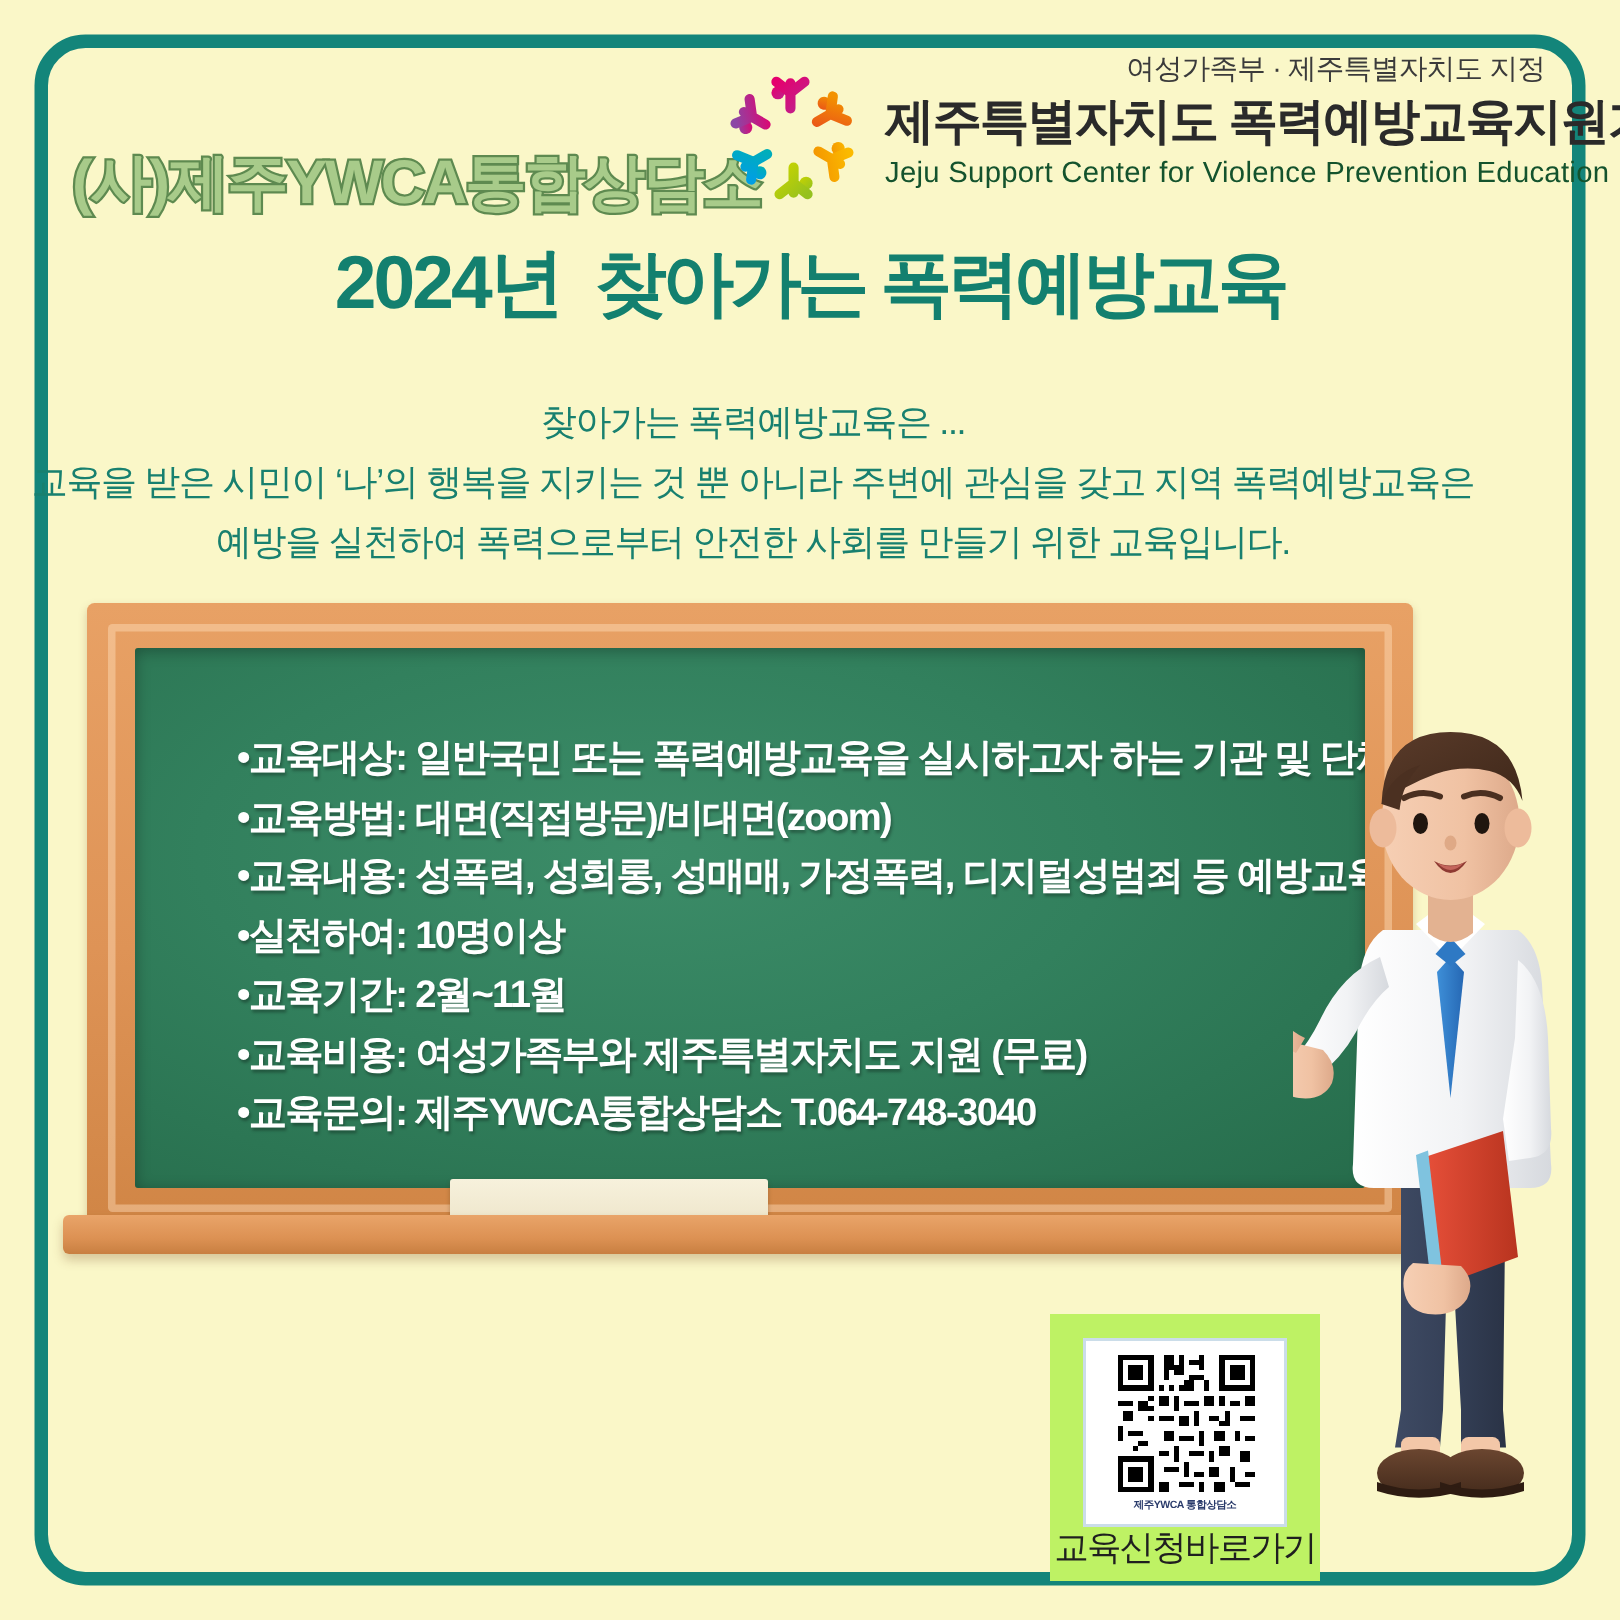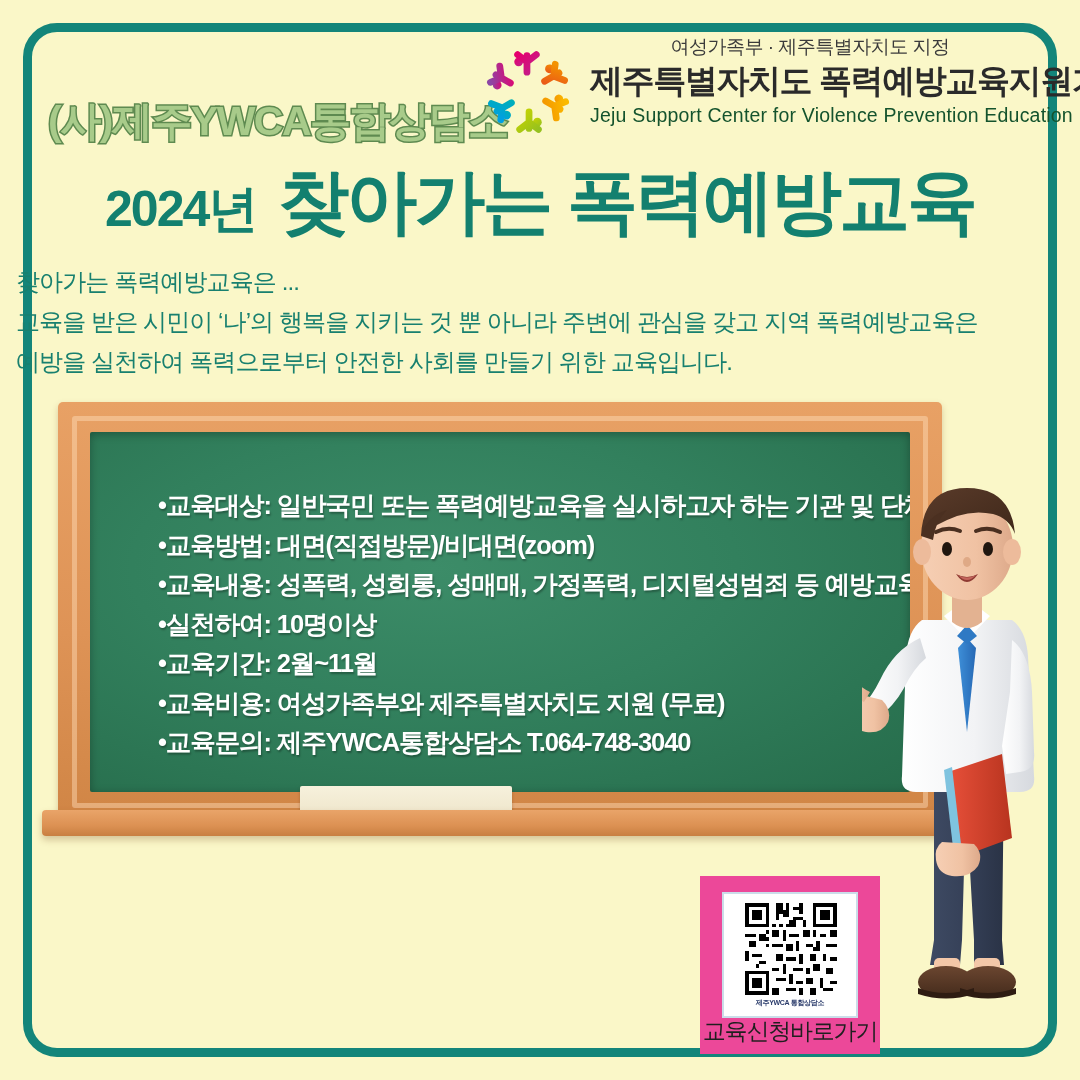--- a/index.html
+++ b/index.html
@@ -66,21 +66,21 @@
     left: 4px;
     top: 6px;
     width: 104px;
     height: 104px;
   }
   #logo-text-col {
     position: absolute;
     left: 118px;
     top: 0px;
     width: 440px;
-    text-align: center;
+    text-align: right;
   }
   #designation {
     font-size: 19px;
     color: #3B3B3B;
     letter-spacing: -0.5px;
     line-height: 26px;
     white-space: nowrap;
   }
   #center-name {
     font-size: 33px;
@@ -109,39 +109,38 @@
     color: #13806F;
   }
   #title-year {
     font-size: 50px;
     font-weight: bold;
     letter-spacing: -2px;
     vertical-align: baseline;
     margin-top: 24px;
   }
   #title-main {
-    font-size: 71px;
+    font-size: 48px;
     font-weight: bold;
     letter-spacing: -3px;
     margin-left: 22px;
     vertical-align: baseline;
   }
 
   
   #intro {
     position: absolute;
     left: 0;
     top: 262px;
     width: 1004px;
-    text-align: left;
+    text-align: center;
     color: #18806F;
     font-size: 24px;
     letter-spacing: -0.9px;
     line-height: 40px;
-    margin-left: 16px;
   }
   #intro div { white-space: nowrap; }
 
   
   #board-wrap {
     position: absolute;
     left: 58px;
     top: 402px;
     width: 884px;
     height: 448px;
@@ -226,21 +225,21 @@
     height: 570px;
   }
 
   
   #qr-block {
     position: absolute;
     left: 700px;
     top: 876px;
     width: 180px;
     height: 178px;
-    background: #ec4899;
+    background: #bef264;
   }
   #qr-inner {
     position: absolute;
     left: 22px;
     top: 16px;
     width: 136px;
     height: 126px;
     background: #FFFFFF;
     border: 2px solid #CBDDE9;
     box-sizing: border-box;

